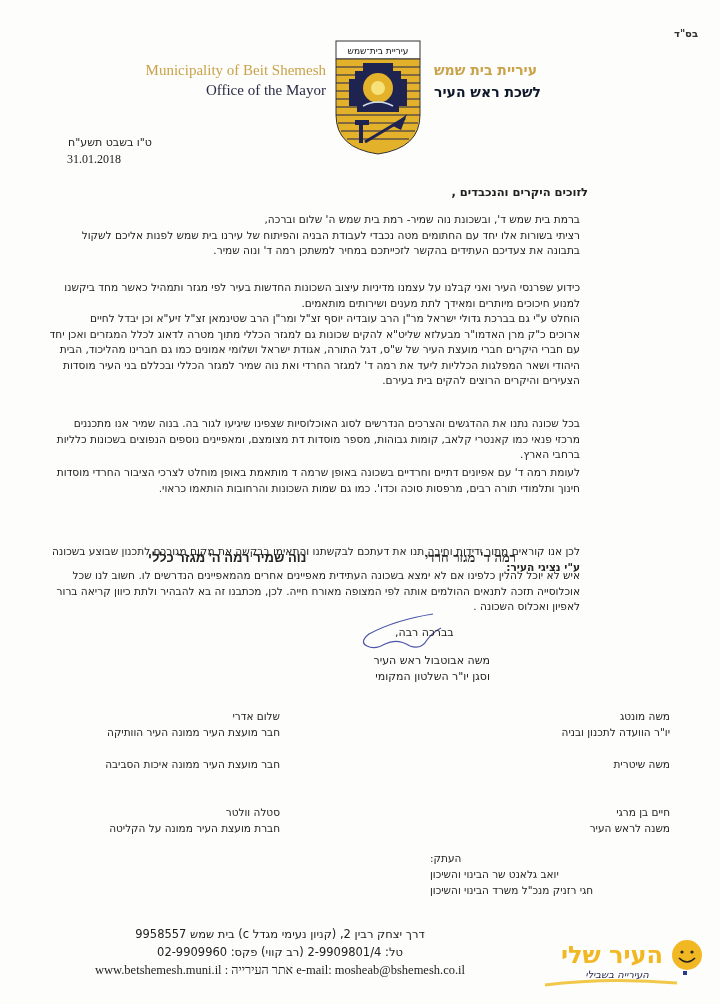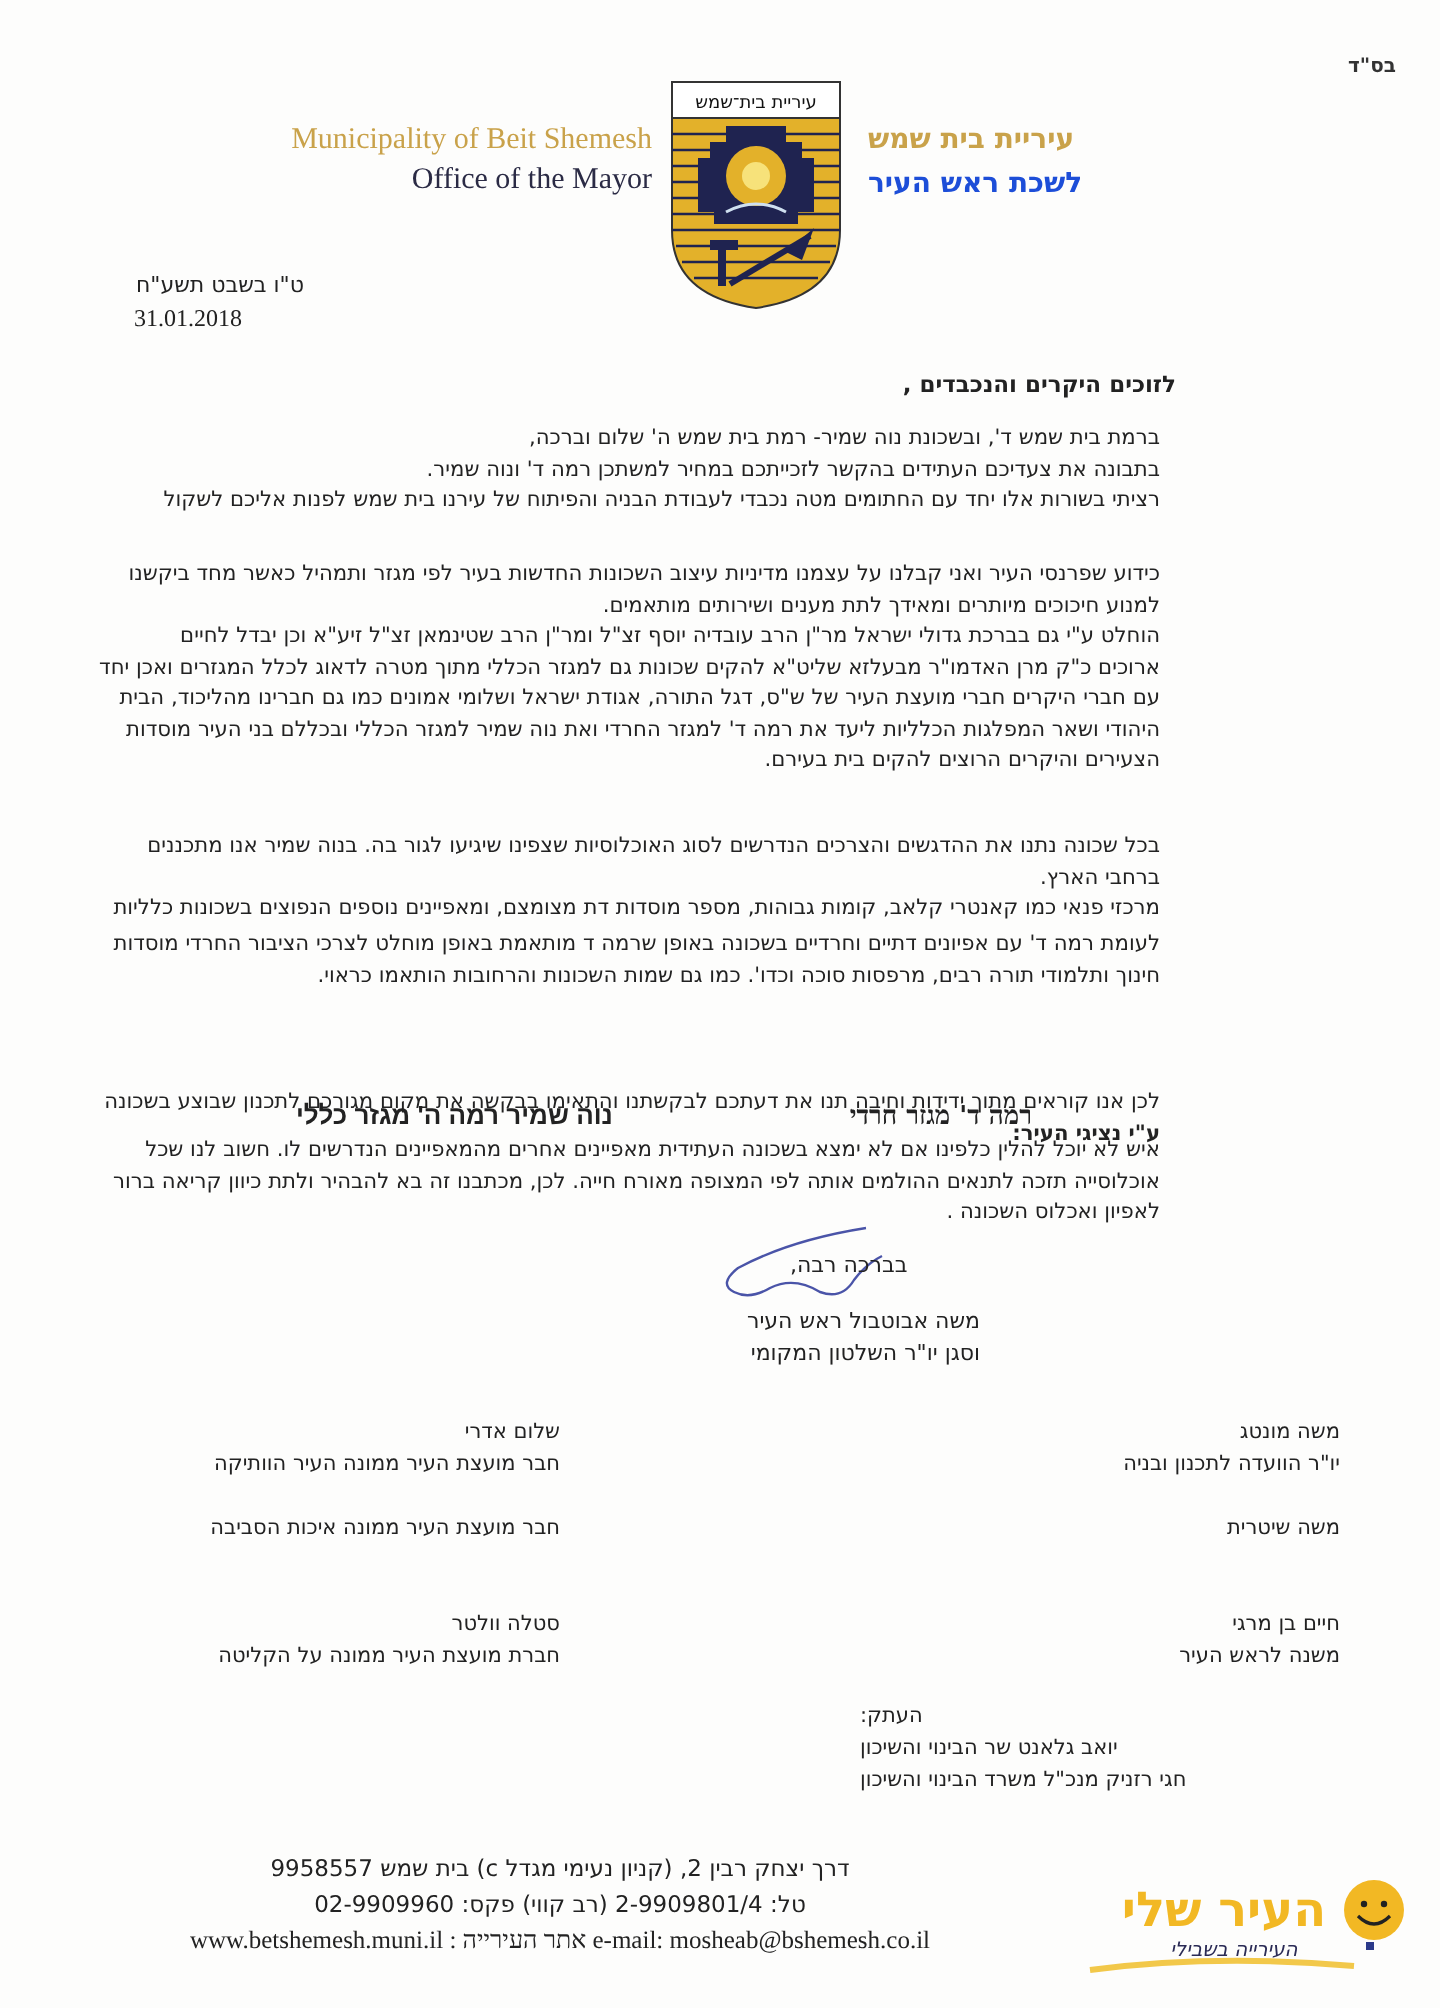--- a/index.html
+++ b/index.html
@@ -4,21 +4,21 @@
   <style>
     * { box-sizing: border-box; margin: 0; padding: 0; }
     html, body { width: 720px; height: 1004px; background: #fdfdfc; overflow: hidden; }
     body { position: relative; font-family: "DejaVu Sans", sans-serif; color: #222; }
     .abs { position: absolute; }
     .rtl { direction: rtl; text-align: right; }
     .bsd { top: 28px; right: 22px; font-size: 10px; font-weight: bold; color: #333; }
     .en-title { top: 62px; right: 394px; font-family: "Liberation Serif", serif; font-size: 15px; color: #c9a24a; white-space: nowrap; }
     .en-sub { top: 82px; right: 394px; font-family: "Liberation Serif", serif; font-size: 15px; color: #2b2b45; white-space: nowrap; }
     .he-title { top: 62px; left: 434px; font-size: 14px; font-weight: bold; color: #c9a24a; white-space: nowrap; direction: rtl; }
-    .he-sub { top: 84px; left: 434px; font-size: 14px; font-weight: bold; color: #1d4ed8; white-space: nowrap; direction: rtl; }
+    .he-sub { top: 84px; left: 434px; font-size: 14px; font-weight: bold; color: #0f172a; white-space: nowrap; direction: rtl; }
     .crest { top: 40px; left: 335px; width: 86px; width: 86px; height: 115px; }
     .heb-date { top: 136px; left: 68px; font-size: 11px; direction: rtl; color: #222; }
     .greg-date { top: 152px; left: 67px; font-family: "Liberation Serif", serif; font-size: 12px; color: #222; }
     .salutation { top: 185px; right: 132px; font-size: 11.5px; font-weight: bold; direction: rtl; }
     .para { right: 140px; width: 560px; font-size: 10.6px; line-height: 15.5px; direction: rtl; text-align: right; color: #222; }
     .para p { margin: 0; }
     .p1 { top: 212px; }
     .p2 { top: 280px; }
     .p3 { top: 416px; }
     .p4 { top: 465px; }
@@ -74,38 +74,38 @@
 <div class="abs he-title">עיריית בית שמש</div>
 <div class="abs he-sub">לשכת ראש העיר</div>
 
 <div class="abs heb-date">ט"ו בשבט תשע"ח</div>
 <div class="abs greg-date">31.01.2018</div>
 
 <div class="abs salutation">לזוכים היקרים והנכבדים ,</div>
 
 <div class="abs para p1">
   <p>ברמת בית שמש ד', ובשכונת נוה שמיר- רמת בית שמש ה' שלום וברכה,</p>
+  <p>רציתי בשורות אלו יחד עם החתומים מטה נכבדי לעבודת הבניה והפיתוח של עירנו  בית שמש לפנות אליכם לשקול</p>
   <p>בתבונה את צעדיכם העתידים בהקשר לזכייתכם במחיר למשתכן רמה ד' ונוה שמיר.</p>
-  <p>רציתי בשורות אלו יחד עם החתומים מטה נכבדי לעבודת הבניה והפיתוח של עירנו  בית שמש לפנות אליכם לשקול</p>
 </div>
 
 <div class="abs para p2">
   <p>כידוע שפרנסי העיר ואני קבלנו על עצמנו מדיניות עיצוב השכונות החדשות בעיר לפי מגזר ותמהיל כאשר מחד ביקשנו</p>
   <p>למנוע חיכוכים מיותרים ומאידך לתת מענים ושירותים מותאמים.</p>
   <p>הוחלט ע"י גם בברכת גדולי ישראל מר"ן הרב עובדיה יוסף זצ"ל ומר"ן הרב שטינמאן זצ"ל  זיע"א וכן יבדל לחיים</p>
   <p>ארוכים כ"ק מרן האדמו"ר מבעלזא שליט"א להקים שכונות גם למגזר הכללי מתוך מטרה לדאוג לכלל המגזרים ואכן יחד</p>
   <p>עם חברי היקרים חברי מועצת העיר של ש"ס, דגל התורה,  אגודת ישראל ושלומי אמונים כמו גם חברינו מהליכוד, הבית</p>
   <p>היהודי ושאר המפלגות הכלליות ליעד את רמה ד' למגזר החרדי ואת נוה שמיר למגזר הכללי ובכללם בני העיר מוסדות</p>
   <p>הצעירים והיקרים הרוצים להקים בית בעירם.</p>
 </div>
 
 <div class="abs para p3">
   <p>בכל שכונה נתנו את ההדגשים והצרכים הנדרשים לסוג האוכלוסיות שצפינו שיגיעו לגור בה. בנוה שמיר אנו מתכננים</p>
+  <p>מרכזי פנאי כמו קאנטרי קלאב, קומות גבוהות, מספר מוסדות דת מצומצם, ומאפיינים נוספים הנפוצים בשכונות כלליות</p>
   <p>ברחבי הארץ.</p>
-  <p>מרכזי פנאי כמו קאנטרי קלאב, קומות גבוהות, מספר מוסדות דת מצומצם, ומאפיינים נוספים הנפוצים בשכונות כלליות</p>
 </div>
 
 <div class="abs para p4">
   <p>לעומת רמה ד' עם אפיונים דתיים וחרדיים בשכונה באופן שרמה ד מותאמת באופן מוחלט לצרכי הציבור החרדי מוסדות</p>
   <p>חינוך  ותלמודי תורה רבים, מרפסות סוכה וכדו'. כמו גם שמות השכונות והרחובות הותאמו כראוי.</p>
 </div>
 
 <div class="abs para p5">
   <p>לכן אנו קוראים מתוך ידידות וחיבה תנו את דעתכם לבקשתנו והתאימו בבקשה את מקום מגורכם לתכנון שבוצע בשכונה</p>
   <p class="bold">ע"י נציגי העיר:</p>

